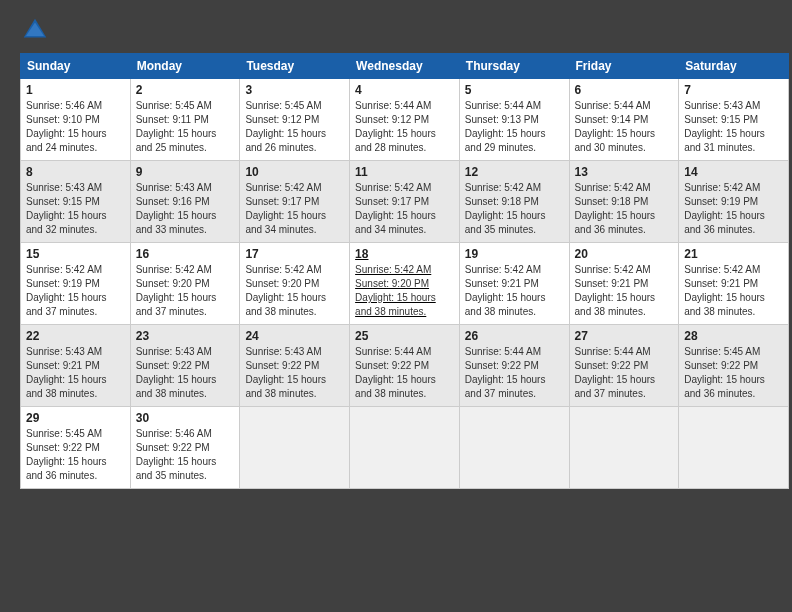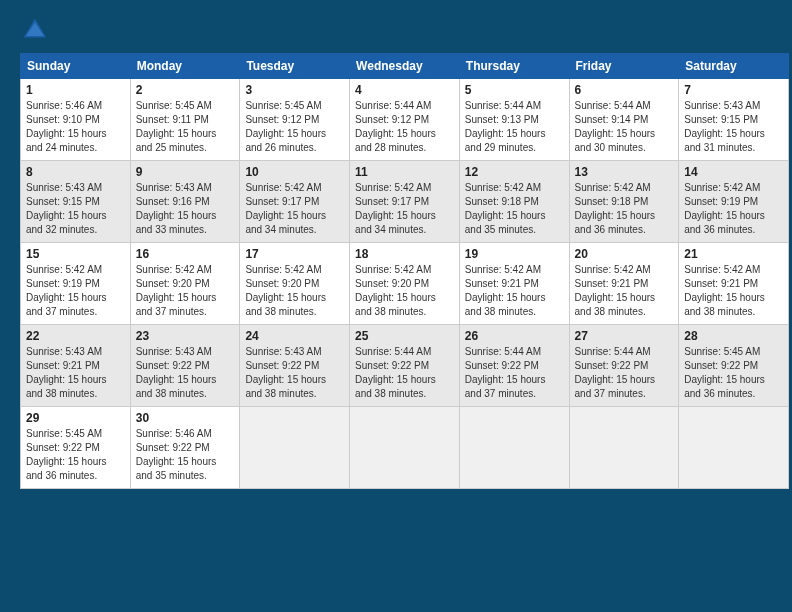--- a/index.html
+++ b/index.html
@@ -6,21 +6,21 @@
     body {
       font-family: Arial, sans-serif;
       background: #fff;
       width: 792px;
       height: 612px;
       overflow: hidden;
     }
     .page {
       width: 792px;
       height: 612px;
-      background: #0c4a6e;
+      background: #404040;
       padding: 15px 3px 10px 20px;
     }
     .header {
       display: flex;
       justify-content: space-between;
       align-items: flex-start;
       margin-bottom: 8px;
     }
     .logo {
       display: flex;
@@ -205,21 +205,21 @@
             <div class="day-info">Sunrise: 5:42 AM<br>Sunset: 9:19 PM<br>Daylight: 15 hours and 37 minutes.</div>
           </td>
           <td style="background: rgb(255, 255, 255);">
             <span class="day-number">16</span>
             <div class="day-info">Sunrise: 5:42 AM<br>Sunset: 9:20 PM<br>Daylight: 15 hours and 37 minutes.</div>
           </td>
           <td style="background: rgb(255, 255, 255);">
             <span class="day-number">17</span>
             <div class="day-info">Sunrise: 5:42 AM<br>Sunset: 9:20 PM<br>Daylight: 15 hours and 38 minutes.</div>
           </td>
-          <td style="background: rgb(255, 255, 255);">
+          <td style="background: rgb(255, 255, 255); text-decoration: underline;">
             <span class="day-number">18</span>
             <div class="day-info">Sunrise: 5:42 AM<br>Sunset: 9:20 PM<br>Daylight: 15 hours and 38 minutes.</div>
           </td>
           <td style="background: rgb(255, 255, 255);">
             <span class="day-number">19</span>
             <div class="day-info">Sunrise: 5:42 AM<br>Sunset: 9:21 PM<br>Daylight: 15 hours and 38 minutes.</div>
           </td>
           <td style="background: rgb(255, 255, 255);">
             <span class="day-number">20</span>
             <div class="day-info">Sunrise: 5:42 AM<br>Sunset: 9:21 PM<br>Daylight: 15 hours and 38 minutes.</div>

